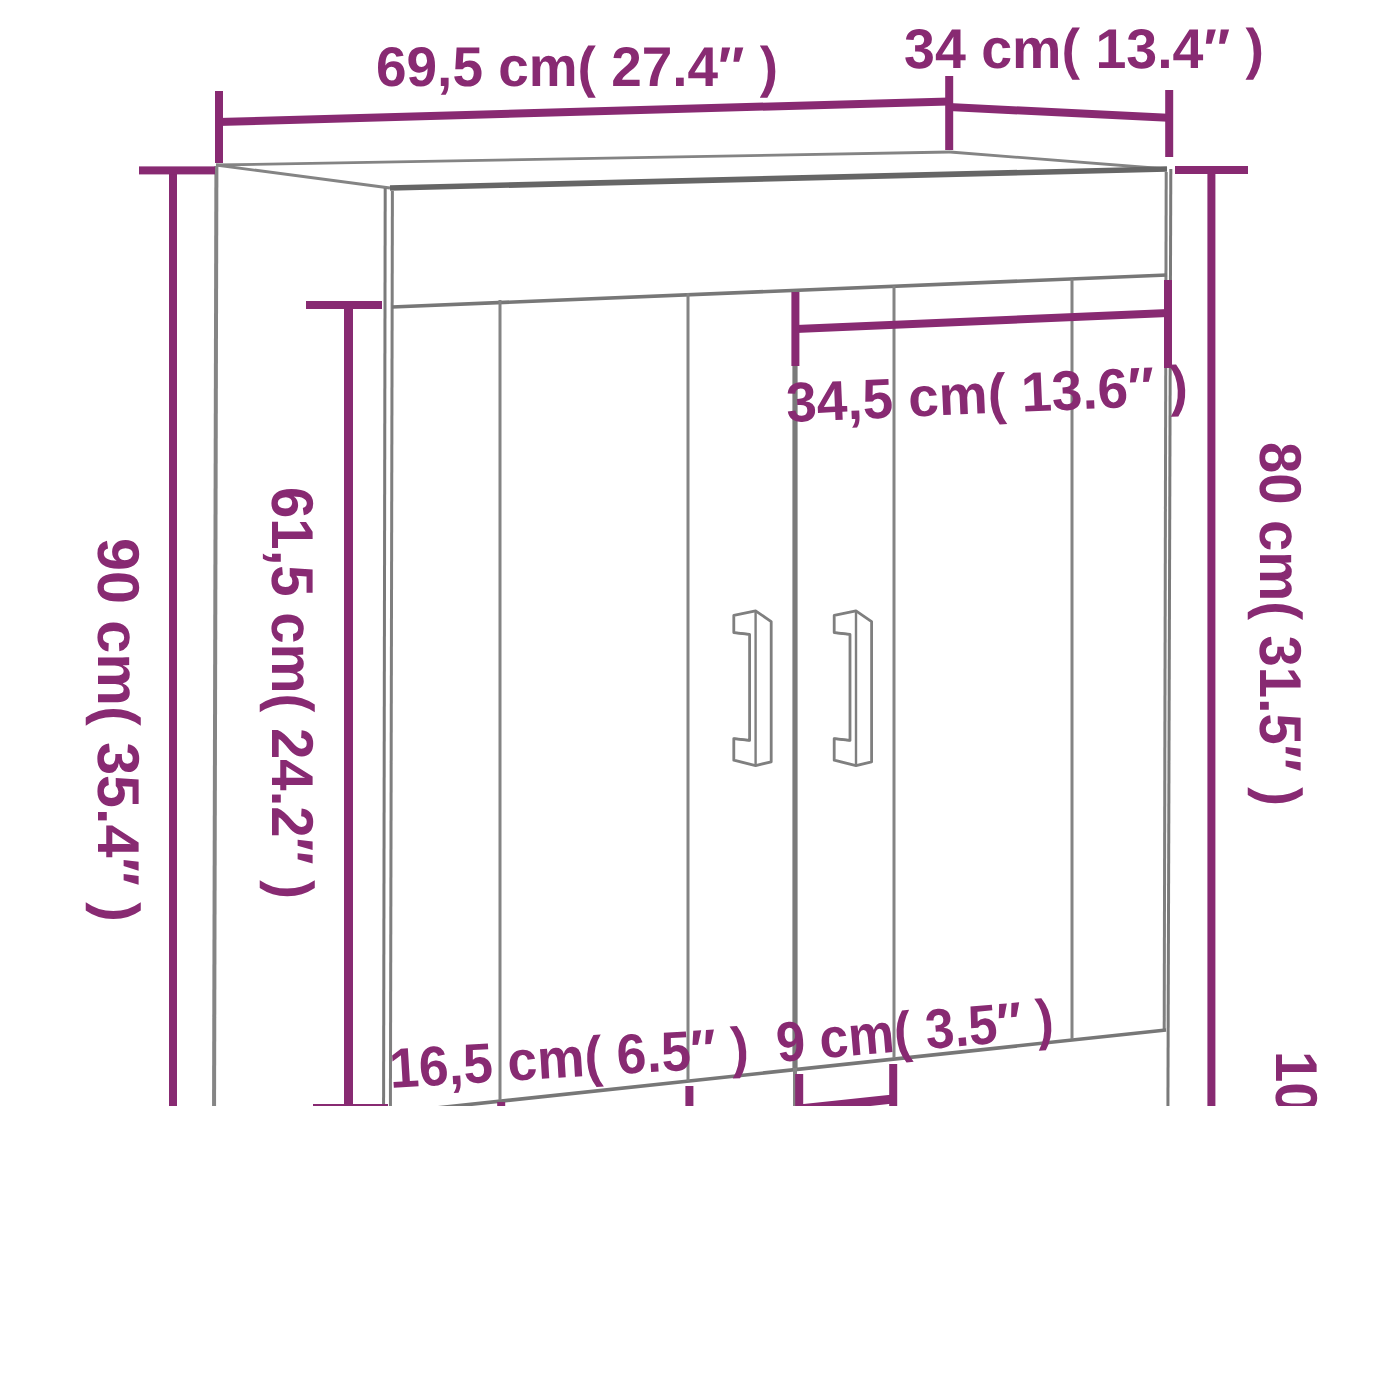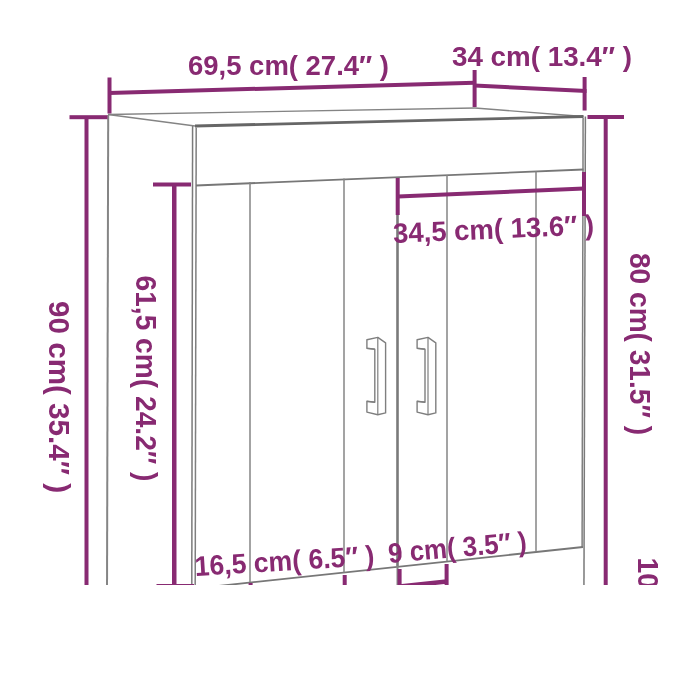--- a/index.html
+++ b/index.html
@@ -1,16 +1,16 @@
 <!DOCTYPE html>
 <html><head>
 <meta charset="utf-8">
 <style>
   html,body{margin:0;padding:0;background:#ffffff;}
-  #page{width:700px;height:553px;position:relative;background:#ffffff;overflow:hidden;margin-top:32px;}
+  #page{width:700px;height:553px;position:relative;background:#ffffff;overflow:hidden;}
   svg{position:absolute;left:0;top:0;}
   text{font-family:"Liberation Sans", sans-serif;font-weight:bold;fill:#882a72;}
 </style>
 </head>
 <body>
 <div id="page">
 <svg width="700" height="700" viewBox="0 0 700 700">
 
   <rect x="0" y="0" width="700" height="700" fill="#ffffff"></rect>
 

